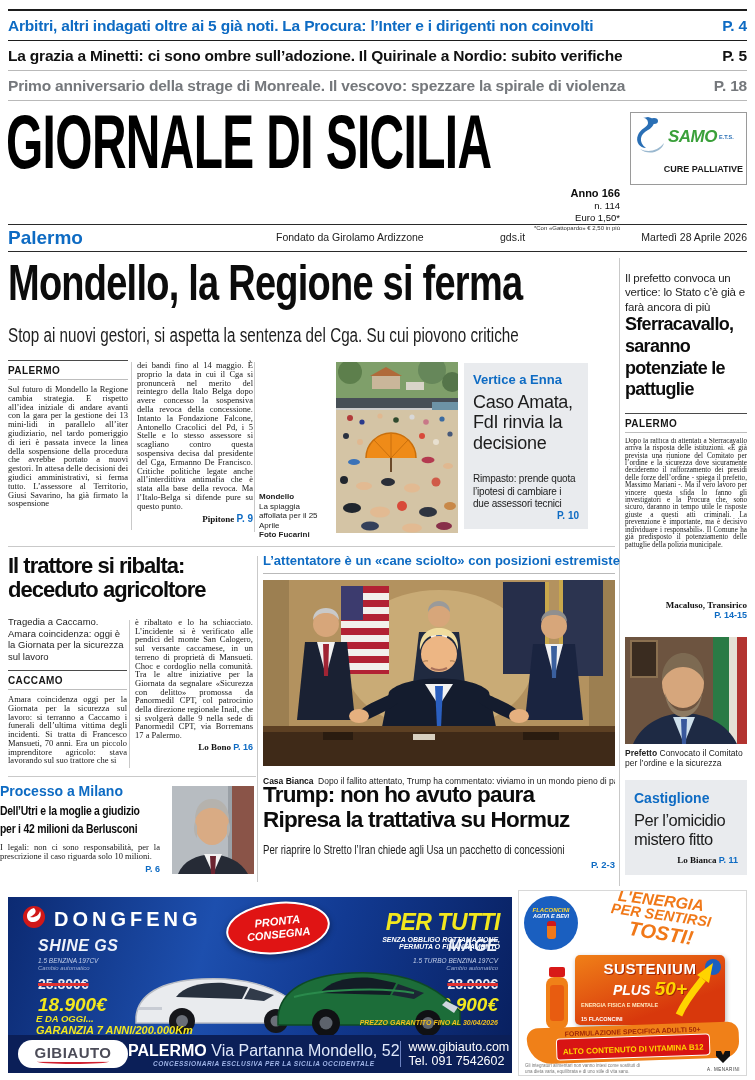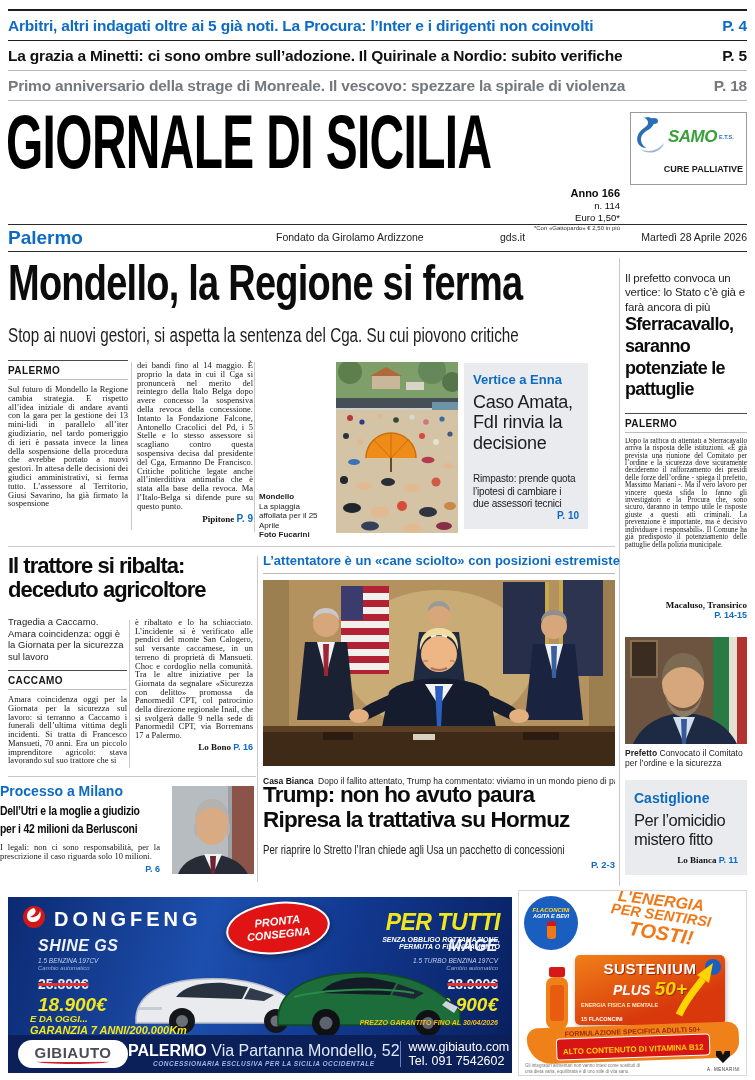--- a/index.html
+++ b/index.html
@@ -390,21 +390,21 @@
         <path d="M56 48 C66 35 88 31 108 33 L132 38 L126 50 Z" fill="#131c26"></path>
         <path d="M134 39 L160 48 L150 54 L128 50 Z" fill="#1b2734"></path>
         <circle cx="62" cy="78" r="14" fill="#101114"></circle>
           <circle cx="62" cy="78" r="6.5" fill="#5d636c"></circle>
         <circle cx="164" cy="78" r="13" fill="#101114"></circle>
           <circle cx="164" cy="78" r="6" fill="#5d636c"></circle>
         <polygon points="182,56 194,62 190,68 178,60" fill="#cfd6de"></polygon>
         <path d="M30 52 C60 44 120 42 150 48" stroke="#2a8a4c" stroke-width="2" fill="none"></path>
       </svg>
     </div>
-    <div class="abs" style="left:22px;top:116px;">
+    <div class="abs" style="left:28px;top:116px;">
       <div class="yellow" style="font-size:9.5px;font-weight:bold;font-style:italic;">E DA OGGI...</div>
       <div class="yellow" style="font-size:11px;font-weight:bold;font-style:italic;">GARANZIA 7 ANNI/200.000Km</div>
     </div>
     <div class="abs" style="right:14px;top:122px;font-size:7px;font-weight:bold;font-style:italic;color:#f2c01e;">PREZZO GARANTITO FINO AL 30/04/2026</div>
     <div class="dong-bar">
       <div style="flex:0 0 auto;margin-left:10px;width:110px;height:28px;background:#fff;border-radius:14px;display:flex;flex-direction:column;align-items:center;justify-content:center;">
         <span style="font-size:15px;font-weight:bold;color:#4c4c58;letter-spacing:.5px;line-height:1;">GIBIAUTO</span>
         <span style="width:72px;height:5px;border-bottom:2.5px solid #d02030;border-radius:0 0 100% 100%;margin-top:-1px;"></span>
       </div>
       <div style="flex:1;text-align:center;">

